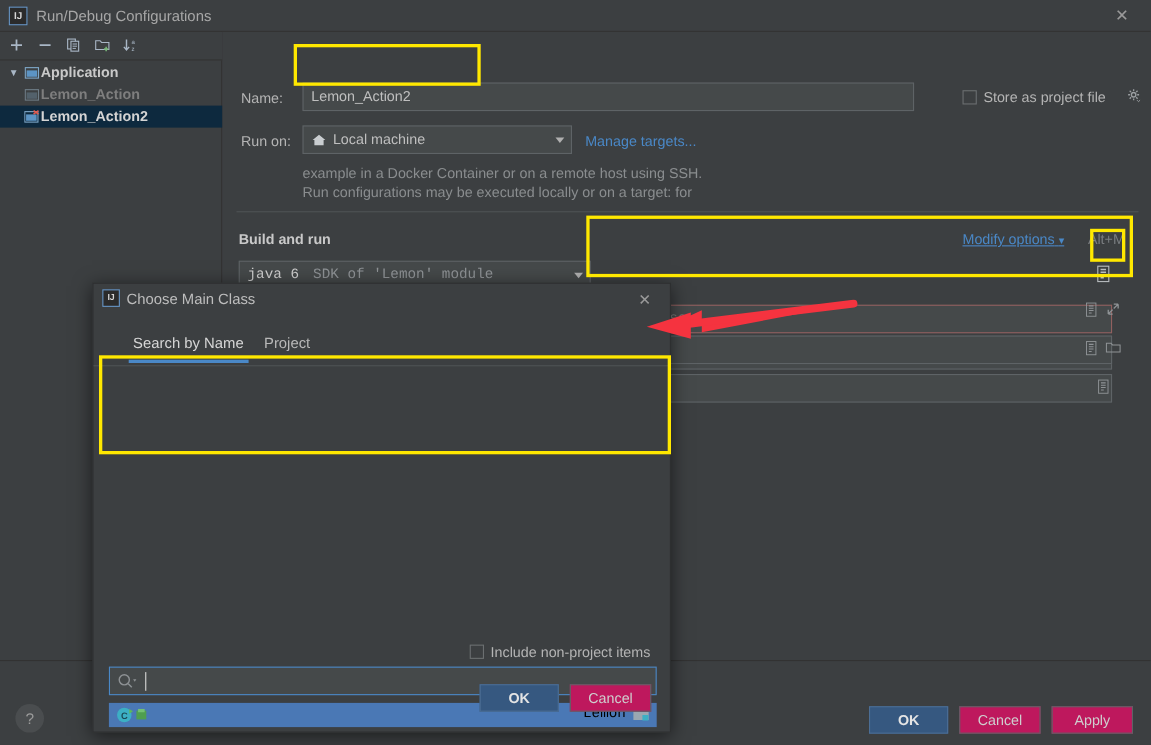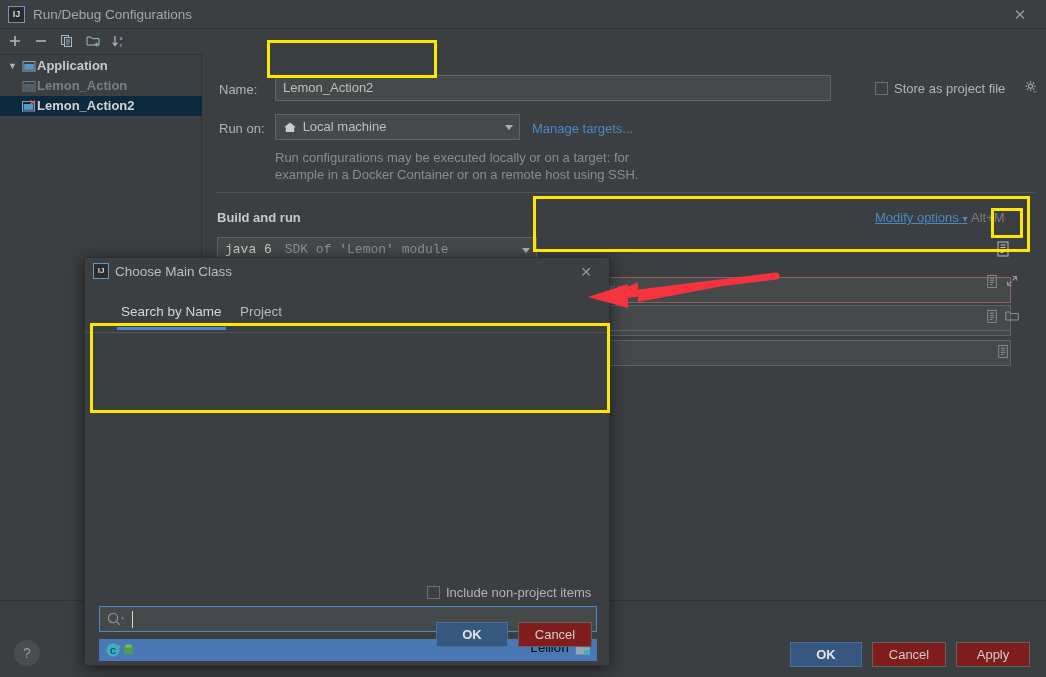--- a/index.html
+++ b/index.html
@@ -190,21 +190,21 @@
     font-family:"Liberation Mono", monospace; font-size:14px; color:#d9dade;
   }
   #result-row .rmod {
     position:absolute; right:28px; top:2px;
     font-family:"Liberation Mono", monospace; font-size:13px; color:#000000;
   }
   #result-row .rmodicon { position:absolute; right:6px; top:4px; }
 
   .btn {
     position:absolute; height:25px; min-width:70px;
-    border:1px solid #5e6366; background:#7f1d1d;
+    border:1px solid #5e6366; background:#be185d;
     color:#cfcfcf; font-size:13px; text-align:center; line-height:23px;
   }
   .btn.primary {
     background:#365880; border:1px solid #4c6e95; color:#e4e4e4;
     font-weight:bold;
   }
 
   
   .hl {
     position:absolute; border:3px solid #ffe800; pointer-events:none;
@@ -314,32 +314,32 @@
         <svg width="14" height="13" viewBox="0 0 14 13">
             <path d="M7 1.5L1.2 6.3h1.6V11h8.4V6.3h1.6z" fill="#c9cdd0"></path>
           </svg>
       </span>
       <span>Local machine</span>
       <span class="arrow"></span>
     </div>
     <div class="link" style="left:329px; top:92px;">Manage targets...</div>
 
     <div class="hint" style="left:72px; top:120px; width:560px;">
+      <div>example in a Docker Container or on a remote host using SSH.</div>
       <div>Run configurations may be executed locally or on a target: for</div>
-      <div>example in a Docker Container or on a remote host using SSH.</div>
     </div>
 
     <div class="sep" style="left:12px; top:163px; width:820px;"></div>
 
     <div class="sect-title" style="left:14px; top:181px;">Build and run</div>
     <div class="link" style="left:672px; top:181px;text-decoration:underline;">
       <span>Modify options</span>
       <span style="font-size:10px;">▾</span>
     </div>
-    <div class="lbl muted" style="left:768px; top:181px;">Alt+M</div>
+    <div class="lbl muted" style="left:786px; top:181px;">Alt+M</div>
 
     <div class="combo mono" style="left:14px; top:208px; width:320px;">
       <span style="color:#cfcfcf">java 6</span>
       <span style="color:#8f9396; margin-left:5px;">SDK of 'Lemon' module</span>
       <span class="arrow"></span>
     </div>
 
     <div class="txt-field ph mono err-border" style="left:335px; top:208px; width:473px;">Main class</div>
     <div class="fld-icon" style="left:790px; top:209px;">
       <svg width="14" height="16" viewBox="0 0 14 16">

